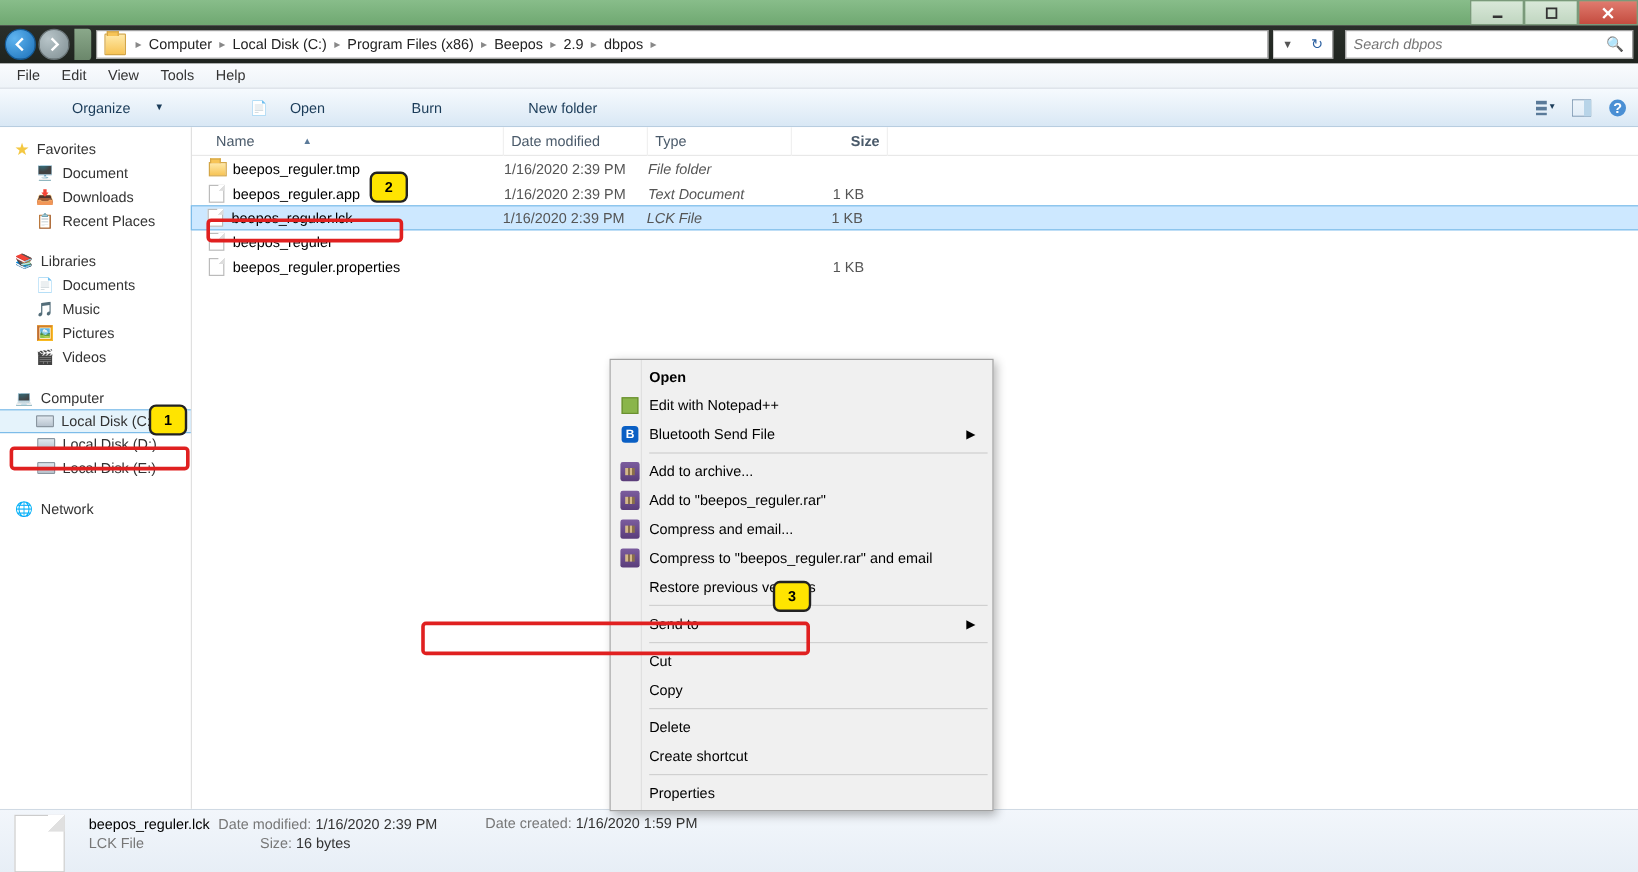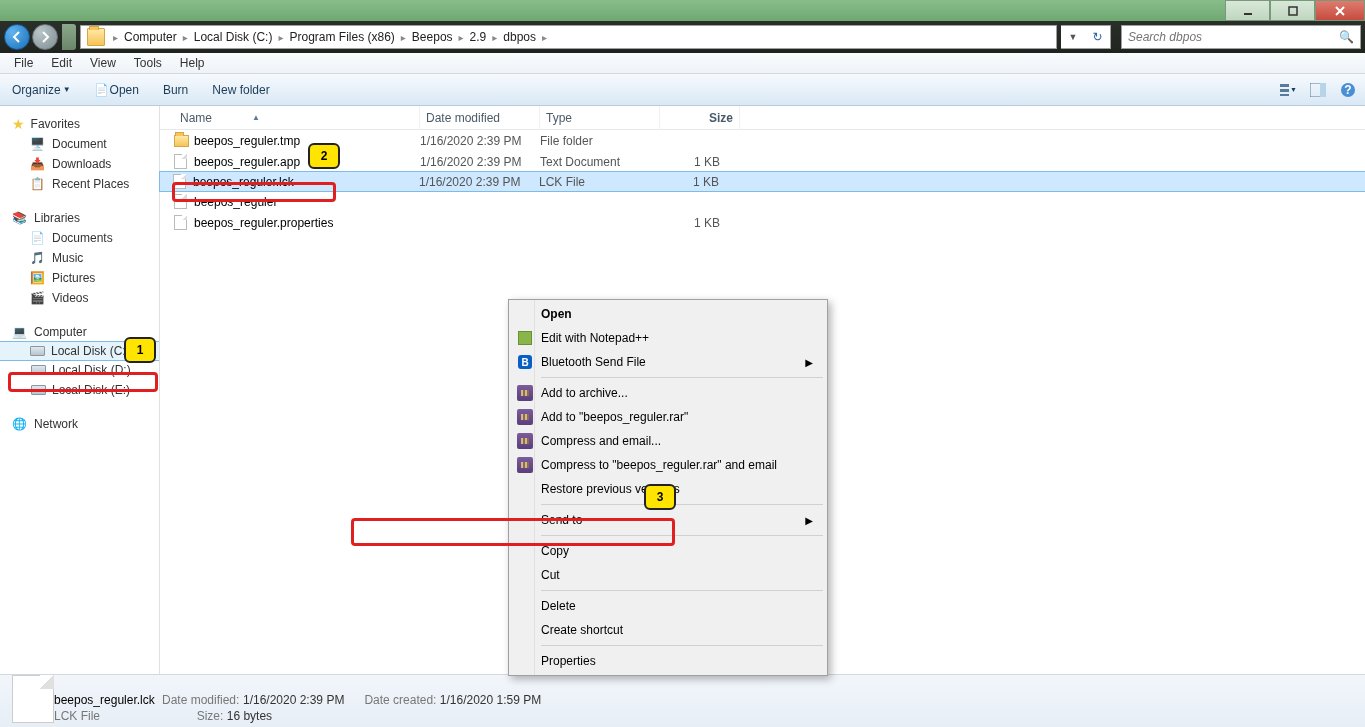--- a/index.html
+++ b/index.html
@@ -28,21 +28,21 @@
 .searchbox { width:240px; height:24px; background:#fff; border:1px solid #a0a0a0; display:flex; align-items:center; padding:0 6px; margin-left:6px; }
 .searchbox input { border:none; outline:none; flex:1; color:#888; font-style:italic; }
 .searchbox .sicon { color:#5a8fc4; }
 
 
 .menubar { height:21px; background:linear-gradient(#fafcfe,#eef3f8); border-bottom:1px solid #d0d8e0; display:flex; align-items:center; padding:0 6px; gap:2px; color:#333; }
 .menubar .mi { padding:2px 8px; }
 
 
 .toolbar { height:32px; background:linear-gradient(#f6fafe,#e8f1f9 50%,#d9e8f5); border-bottom:1px solid #b8cde0; display:flex; align-items:center; padding:0 8px; gap:16px; color:#1b3c59; }
-.toolbar .tb { display:flex; align-items:center; gap:0; padding:2px 4px; }
+.toolbar .tb { display:flex; align-items:center; gap:18px; padding:2px 4px;margin-left:48px; }
 .toolbar .tb .drop { font-size:8px; margin-left:2px; }
 .toolbar .right { margin-left:auto; display:flex; align-items:center; gap:12px; }
 .toolbar .iconbtn { width:18px; height:18px; display:flex; align-items:center; justify-content:center; }
 
 
 .content { display:flex; height:calc(100% - 21px - 32px - 21px - 32px - 53px); }
 .sidebar { width:160px; background:#fff; border-right:1px solid #e0e0e0; padding:8px 0; overflow:hidden; }
 .sidebar .group { margin-bottom:14px; }
 .sidebar .grouptitle { display:flex; align-items:center; gap:6px; padding:2px 12px; color:#333; }
 .sidebar .item { display:flex; align-items:center; gap:6px; padding:2px 12px 2px 30px; color:#333; }
@@ -58,21 +58,21 @@
 .col.date { width:120px; }
 .col.type { width:120px; }
 .col.size { width:80px; text-align:right; justify-content:flex-end;font-weight:bold; }
 
 .filelist { }
 .filerow { height:21px; display:flex; align-items:center; padding-left:14px; }
 .filerow.selected { background:#cde8ff; border:1px solid #7dbce9; margin:-1px; padding-left:13px; }
 .filerow .ico { width:18px; display:flex; align-items:center; }
 .filerow .filename { width:228px; padding-left:2px; }
 .filerow .fdate { width:120px; color:#555; }
-.filerow .ftype { width:120px; color:#555; }
+.filerow .ftype { width:120px; color:#555;font-style:italic; }
 .filerow .fsize { width:68px; text-align:right; color:#555; padding-right:8px; }
 .file-s { width:13px; height:15px; background:#fff; border:1px solid #bbb; position:relative; }
 .file-s::before { content:""; position:absolute; top:-1px; right:-1px; width:5px; height:5px; background:linear-gradient(135deg,#fff 50%,#ddd 50%); }
 .folder-f { width:15px; height:12px; background:linear-gradient(#ffe9a8,#f7c456); border:1px solid #d4a647; position:relative; }
 .folder-f::before { content:""; position:absolute; top:-4px; left:0; width:7px; height:3px; background:#f7c456; border:1px solid #d4a647; border-bottom:none; }
 
 
 .contextmenu { position:absolute; left:348px; top:193px; width:320px; background:#f0f0f0; border:1px solid #a0a0a0; box-shadow:3px 3px 8px rgba(0,0,0,0.3); padding:2px; }
 .contextmenu .cmrow { height:24px; display:flex; align-items:center; padding-left:30px; padding-right:12px; position:relative; font-size:12px; }
 .contextmenu .cmrow.bold { font-weight:bold; }
@@ -84,21 +84,21 @@
 .rar-icon { width:16px; height:16px; background:linear-gradient(#7b5c9e,#5a3d7a); border-radius:2px; display:flex; align-items:center; justify-content:center; }
 .rar-icon::after { content:""; width:8px; height:6px; background:repeating-linear-gradient(90deg,#d4b88a 0 2px,#8a6f4a 2px 4px); }
 .bt-icon { width:14px; height:14px; border-radius:3px; background:#0a5fc4; color:#fff; display:flex; align-items:center; justify-content:center; font-size:10px; font-weight:bold; }
 .np-icon { width:14px; height:14px; background:#8ab54a; border:1px solid #6a9030; }
 
 
 .annot-box { position:absolute; border:3px solid #e02020; border-radius:4px; pointer-events:none; z-index:100; }
 .annot-num { position:absolute; width:32px; height:26px; background:#ffe400; border:2px solid #222; border-radius:6px; display:flex; align-items:center; justify-content:center; font-weight:bold; font-size:16px; color:#000; z-index:101; }
 
 
-.statusbar { height:53px; background:linear-gradient(#f2f6fb,#e7eef6); border-top:1px solid #d0dae4; display:flex; align-items:flex-end; padding:4px 12px; gap:0; }
+.statusbar { height:53px; background:linear-gradient(#f2f6fb,#e7eef6); border-top:1px solid #d0dae4; display:flex; align-items:flex-start; padding:4px 12px; gap:20px; }
 .statusbar .bigicon { width:42px; height:48px; background:#fff; border:1px solid #ccc; position:relative; }
 .statusbar .bigicon::before { content:""; position:absolute; top:-1px; right:-1px; width:14px; height:14px; background:linear-gradient(135deg,#fff 50%,#e0e0e0 50%); }
 .statusbar .info { display:flex; flex-direction:column; gap:2px; }
 .statusbar .line1 { color:#1b3c59; font-size:13px; }
 .statusbar .line2 { color:#777; }
 .statusbar .col2 { display:flex; flex-direction:column; gap:2px; margin-left:20px; }
 .statusbar .label { color:#777; }
 .statusbar .val { color:#333; }
 
 .sort-arrow { font-size:8px; color:#5b7a99; margin-left:40px; }
@@ -398,24 +398,24 @@
         <div class="cmrow">
             <span>Restore previous versions</span>
           </div>
         <div class="cmsep"></div>
         <div class="cmrow">
             <span>Send to</span>
             <span class="arrow">▶</span>
           </div>
         <div class="cmsep"></div>
         <div class="cmrow">
+            <span>Cut</span>
+          </div>
+        <div class="cmrow">
             <span>Copy</span>
-          </div>
-        <div class="cmrow">
-            <span>Cut</span>
           </div>
         <div class="cmsep"></div>
         <div class="cmrow">
             <span>Delete</span>
           </div>
         <div class="cmrow">
             <span>Create shortcut</span>
           </div>
         <div class="cmsep"></div>
         <div class="cmrow">

